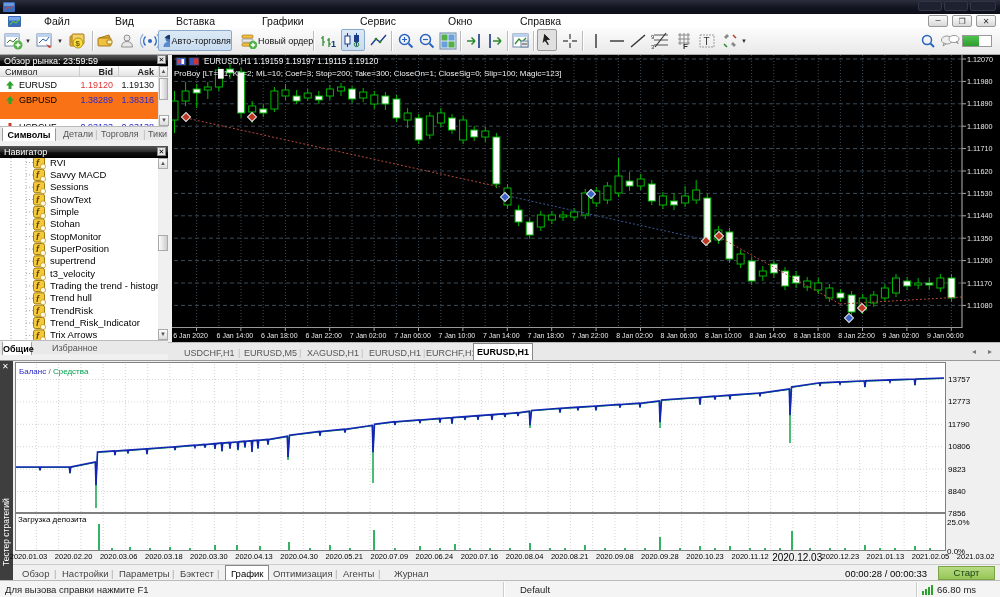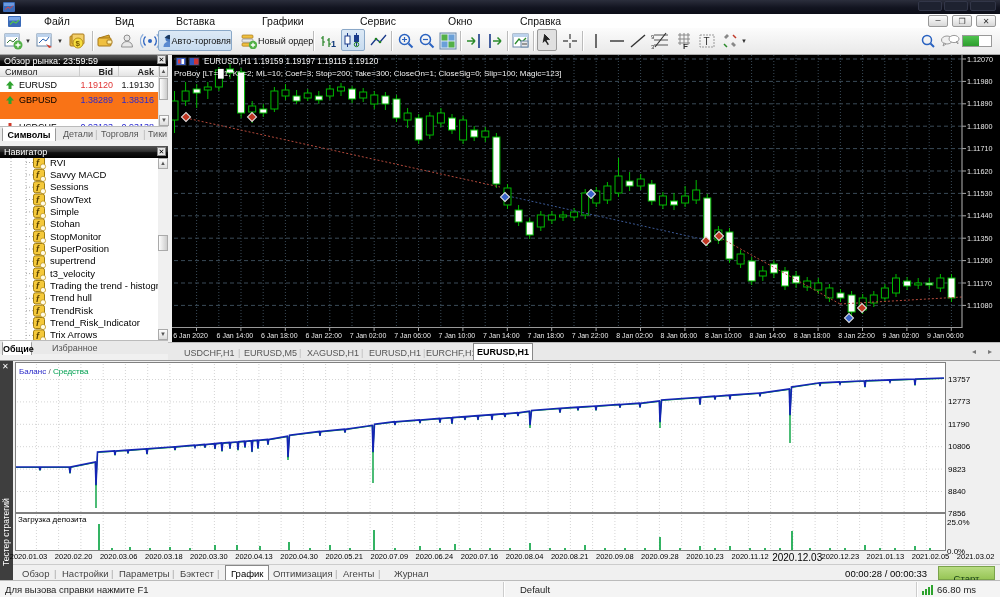--- a/index.html
+++ b/index.html
@@ -866,21 +866,21 @@
       <span style="position:absolute;left:159px;top:3px;color:#aaa">|</span>
     <span style="position:absolute;left:167px;top:3px">Бэктест</span>
       <span style="position:absolute;left:204px;top:3px;color:#aaa">|</span>
     <div style="position:absolute;left:212px;top:0px;height:16px;border:1px solid #888;background:#fff;color:#000;padding:2px 5px 8px 5px">График</div>
     <span style="position:absolute;left:260px;top:3px">Оптимизация</span>
       <span style="position:absolute;left:322px;top:3px;color:#aaa">|</span>
     <span style="position:absolute;left:330px;top:3px">Агенты</span>
       <span style="position:absolute;left:365px;top:3px;color:#aaa">|</span>
     <span style="position:absolute;left:381px;top:3px">Журнал</span>
     <span style="position:absolute;right:73px;top:3px;color:#000">00:00:28 / 00:00:33</span>
-    <div style="position:absolute;right:5px;top:1px;width:57px;height:14px;background:linear-gradient(#b8dc82,#97c556);border:1px solid #7aa34a;text-align:center;font-size:9.5px;color:#143c14;padding-top:6px">Старт</div>
+    <div style="position:absolute;right:5px;top:1px;width:57px;height:14px;background:linear-gradient(#b8dc82,#97c556);border:1px solid #7aa34a;text-align:center;font-size:9.5px;color:#143c14;padding-top:0">Старт</div>
   </div>
 </div>
 
 <div class="abs" style="left:0;top:580px;width:1000px;height:17px;background:#f4f4f4;border-top:1px solid #bbb;font-size:9.5px;color:#222">
   <span style="position:absolute;left:5px;top:3px">Для вызова справки нажмите F1</span>
   <div style="position:absolute;left:503px;top:1px;width:1px;height:15px;background:#ccc;box-shadow:1px 0 0 #fff"></div>
   <span style="position:absolute;left:520px;top:3px">Default</span>
   <div style="position:absolute;left:916px;top:1px;width:1px;height:15px;background:#ccc;box-shadow:1px 0 0 #fff"></div>
   <svg width="12" height="10" style="position:absolute;left:922px;top:4px">
       <rect x="0" y="6" width="2" height="4" fill="#2da32d"></rect>

